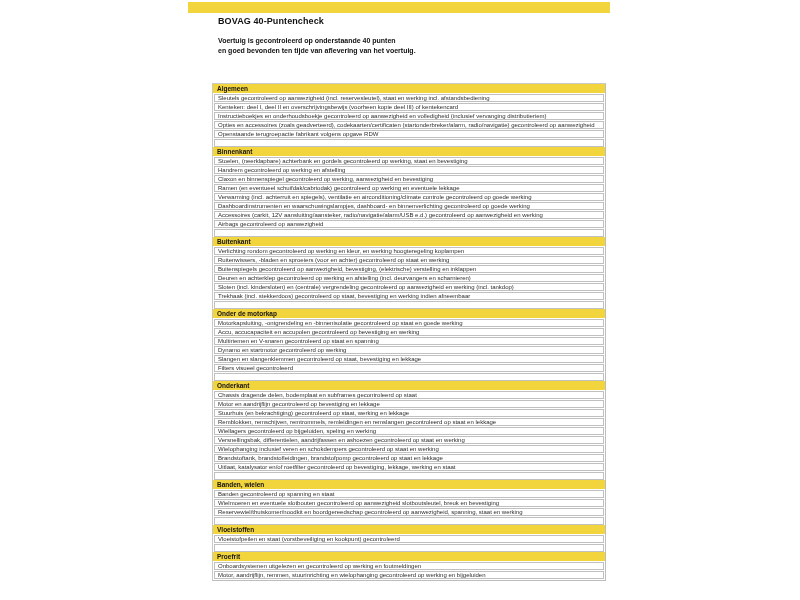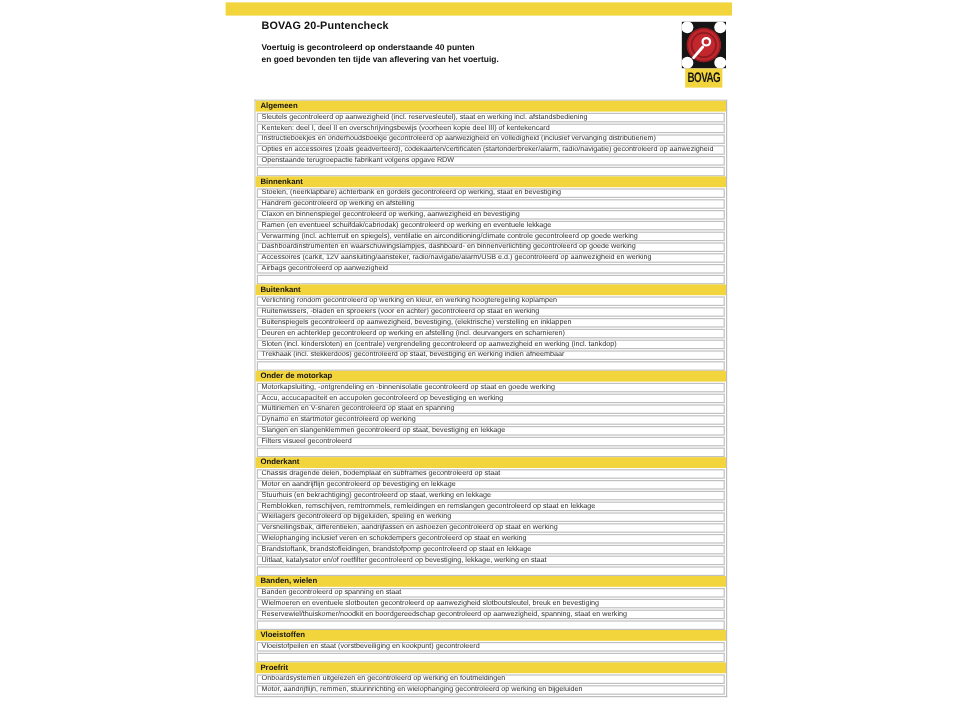--- a/index.html
+++ b/index.html
@@ -106,46 +106,27 @@
   }
   .row.spacer { background: #ffffff; }
 </style>
 </head>
 <body>
 
 <div class="page">
 
   <div class="topbar"></div>
 
-  <div class="title">BOVAG 20-Puntencheck</div>
+  <div class="title">BOVAG 40-Puntencheck</div>
 
   <div class="subtitle">
     <div>Voertuig is gecontroleerd op onderstaande 40 punten</div>
     <div>en goed bevonden ten tijde van aflevering van het voertuig.</div>
   </div>
 
-  <div class="logo">
-    <span>
-      <svg width="37" height="39" viewBox="0 0 37 39">
-        <rect x="0" y="0" width="37" height="39" fill="#151515"></rect>
-        <circle cx="4.8" cy="4.8" r="5" fill="#ffffff"></circle>
-        <circle cx="32.2" cy="4.8" r="5" fill="#ffffff"></circle>
-        <circle cx="4.8" cy="34.2" r="5" fill="#ffffff"></circle>
-        <circle cx="32.2" cy="34.2" r="5" fill="#ffffff"></circle>
-        <circle cx="18.5" cy="19.5" r="14.3" fill="#c1272d"></circle>
-        <circle cx="18.5" cy="19.5" r="10.2" fill="none" stroke="#8f1b20" stroke-width="1.6"></circle>
-        <circle cx="18.5" cy="19.5" r="13.6" fill="none" stroke="#8f1b20" stroke-width="1"></circle>
-        <path d="M17.6 21.2 L10 30" stroke="#ffffff" stroke-width="2.4" stroke-linecap="round"></path>
-        <circle cx="20.6" cy="16.8" r="3.1" fill="#c1272d" stroke="#ffffff" stroke-width="1.9"></circle>
-      </svg>
-    </span>
-    <div class="logo-band">
-      <span>BOVAG</span>
-    </div>
-  </div>
 
   <div class="checklist" id="checklist">
   <section class="section">
     <div class="section-header">Algemeen</div>
   <div class="row">Sleutels gecontroleerd op aanwezigheid (incl. reservesleutel), staat en werking incl. afstandsbediening</div>
         <div class="row">Kenteken: deel I, deel II en overschrijvingsbewijs (voorheen kopie deel III) of kentekencard</div>
         <div class="row">Instructieboekjes en onderhoudsboekje gecontroleerd op aanwezigheid en volledigheid (inclusief vervanging distributieriem)</div>
         <div class="row">Opties en accessoires (zoals geadverteerd), codekaarten/certificaten (startonderbreker/alarm, radio/navigatie) gecontroleerd op aanwezigheid</div>
         <div class="row">Openstaande terugroepactie fabrikant volgens opgave RDW</div>
         <div class="row spacer"></div>

